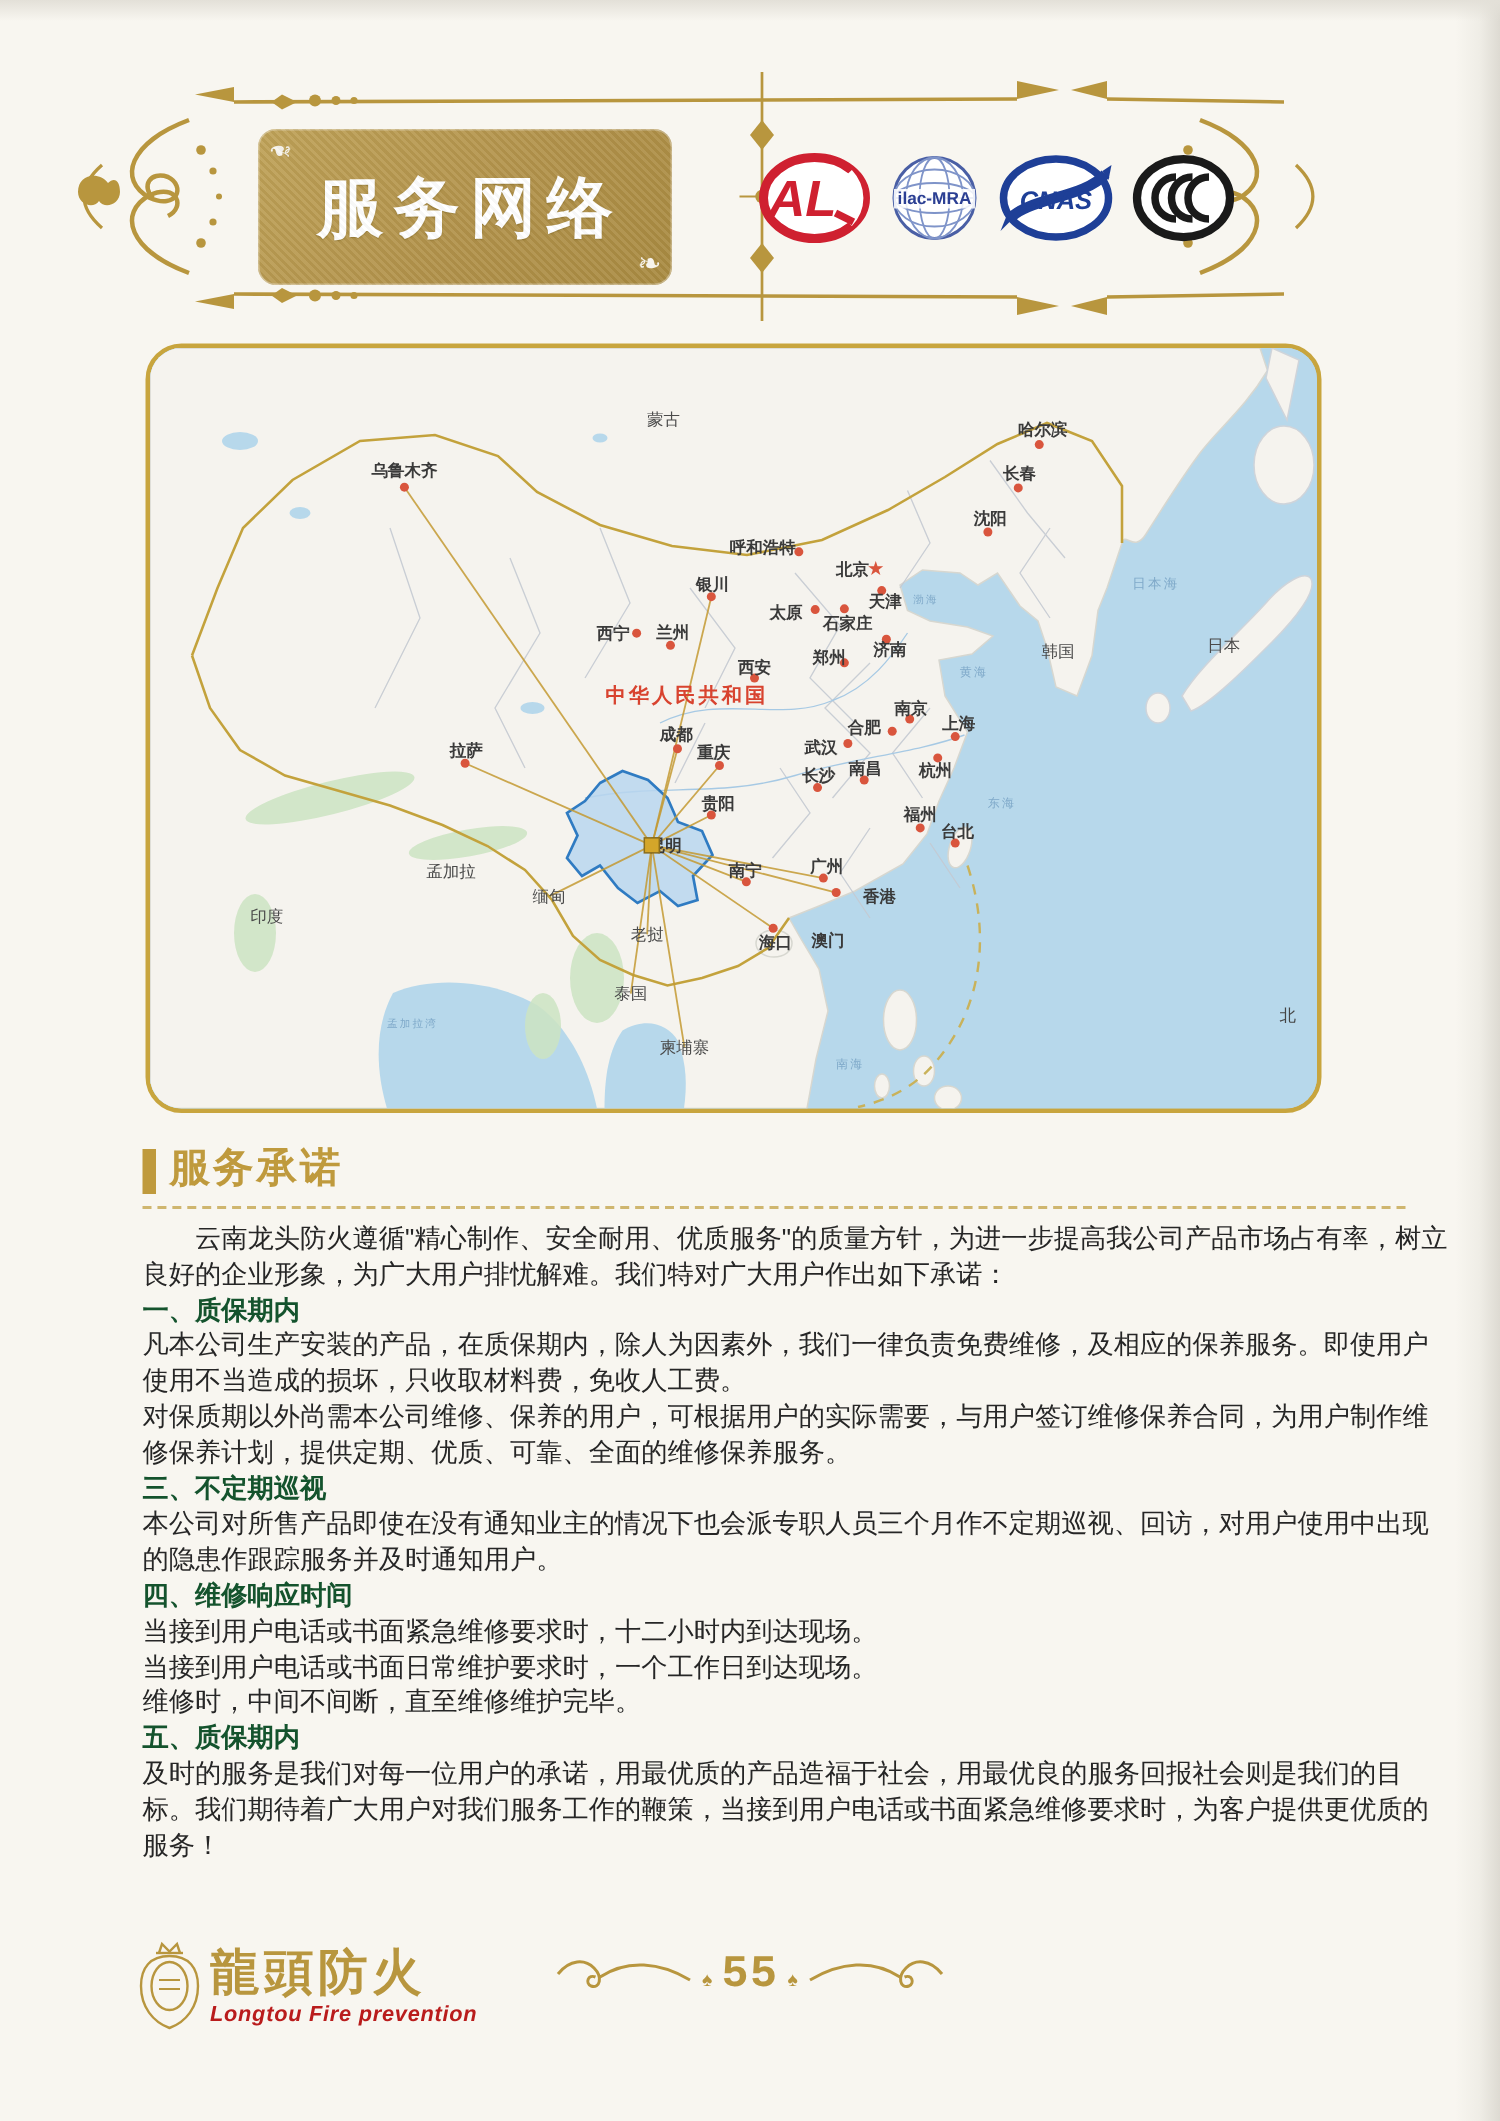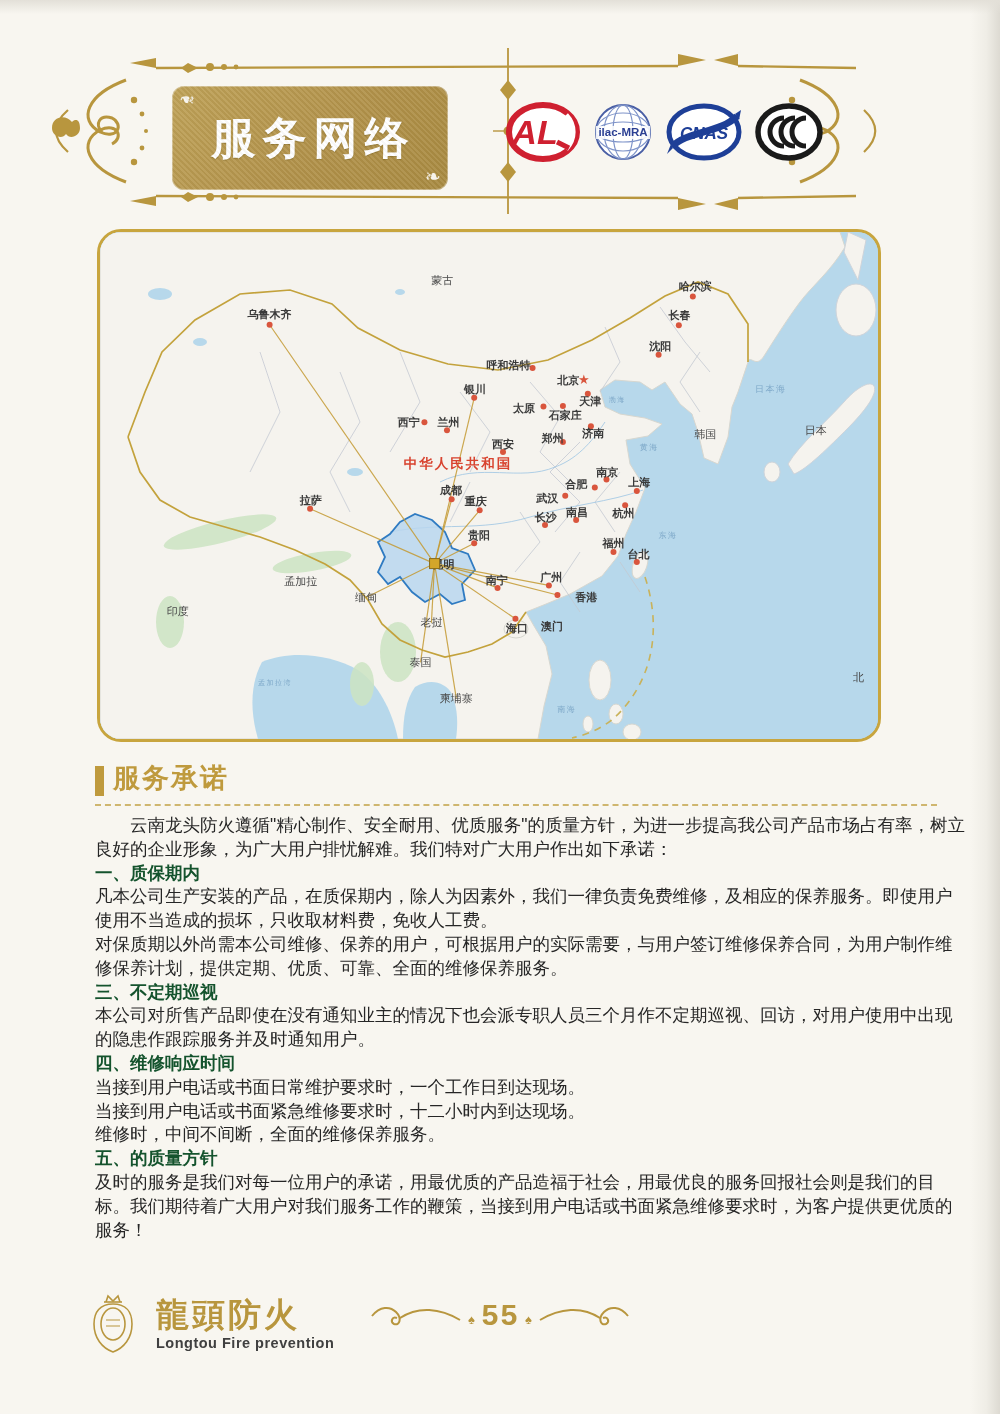--- a/index.html
+++ b/index.html
@@ -34,23 +34,23 @@
   .sec-title .bar{width:9px;height:30px;background:#bf9a3d;margin-right:9px;}
   .sec-title .tx{font-size:27px;font-weight:bold;color:#bf9a3d;letter-spacing:2px;}
   .dashline{position:absolute;left:95px;top:804px;width:842px;height:0;
     border-top:2px dashed #c9ac59;opacity:.85;}
   .body-copy{position:absolute;left:95px;top:814px;width:870px;font-size:17.5px;line-height:23.8px;color:#262626;}
   .body-copy p{margin:0;}
   .body-copy .intro{text-indent:2em;}
   .sec-h{color:#14532d;font-weight:bold;}
 
   
-  .footer-logo{position:absolute;left:86px;top:1292px;display:flex;align-items:center;gap:16px;}
+  .footer-logo{position:absolute;left:86px;top:1292px;display:flex;align-items:center;gap:0;}
   .logo-txt .cn{font-size:33px;font-weight:900;color:#b8963e;letter-spacing:3px;line-height:1;}
-  .logo-txt .en{font-size:14.5px;font-weight:bold;color:#404040;margin-top:4px;letter-spacing:.5px;}
+  .logo-txt .en{font-size:14.5px;font-weight:bold;color:#b91c1c;margin-top:4px;letter-spacing:.5px;font-style:italic;}
   .pageno{position:absolute;left:355px;top:1300px;width:290px;display:flex;align-items:center;
     justify-content:center;gap:6px;color:#b8963e;}
   .pageno .num{font-size:30px;font-weight:bold;letter-spacing:1px;font-family:Liberation Mono, monospace;}
   .pageno .spade{font-size:13px;transform:translateY(2px);}
 </style>
 </head>
 <body>
 
 <div class="page">
   <div class="paper-edge"></div>
@@ -339,24 +339,24 @@
 
   <div class="body-copy">
     <p class="intro">云南龙头防火遵循"精心制作、安全耐用、优质服务"的质量方针，为进一步提高我公司产品市场占有率，树立良好的企业形象，为广大用户排忧解难。我们特对广大用户作出如下承诺：</p>
     <div id="sections">
         <div class="sec-h">一、质保期内</div>
         <p>凡本公司生产安装的产品，在质保期内，除人为因素外，我们一律负责免费维修，及相应的保养服务。即使用户使用不当造成的损坏，只收取材料费，免收人工费。</p>
         <p>对保质期以外尚需本公司维修、保养的用户，可根据用户的实际需要，与用户签订维修保养合同，为用户制作维修保养计划，提供定期、优质、可靠、全面的维修保养服务。</p>
         <div class="sec-h">三、不定期巡视</div>
         <p>本公司对所售产品即使在没有通知业主的情况下也会派专职人员三个月作不定期巡视、回访，对用户使用中出现的隐患作跟踪服务并及时通知用户。</p>
         <div class="sec-h">四、维修响应时间</div>
+        <p>当接到用户电话或书面紧急维修要求时，十二小时内到达现场。</p>
         <p>当接到用户电话或书面日常维护要求时，一个工作日到达现场。</p>
-        <p>当接到用户电话或书面紧急维修要求时，十二小时内到达现场。</p>
-        <p>维修时，中间不间断，全面的维修保养服务。</p>
-        <div class="sec-h">五、的质量方针</div>
+        <p>维修时，中间不间断，直至维修维护完毕。</p>
+        <div class="sec-h">五、质保期内</div>
         <p>及时的服务是我们对每一位用户的承诺，用最优质的产品造福于社会，用最优良的服务回报社会则是我们的目标。我们期待着广大用户对我们服务工作的鞭策，当接到用户电话或书面紧急维修要求时，为客户提供更优质的服务！</p>
       </div>
   </div>
 
   <div class="footer-logo">
     <svg width="54" height="64" viewBox="0 0 54 64">
       <g fill="none" stroke="#b8963e" stroke-width="1.6">
         <path d="M20,10 L22,4 L27,9 L32,4 L34,10"></path>
         <path d="M18,10 L36,10"></path>
         <path d="M27,12 C40,12 46,20 46,32 C46,46 38,56 27,60 C16,56 8,46 8,32 C8,20 14,12 27,12 Z"></path>

